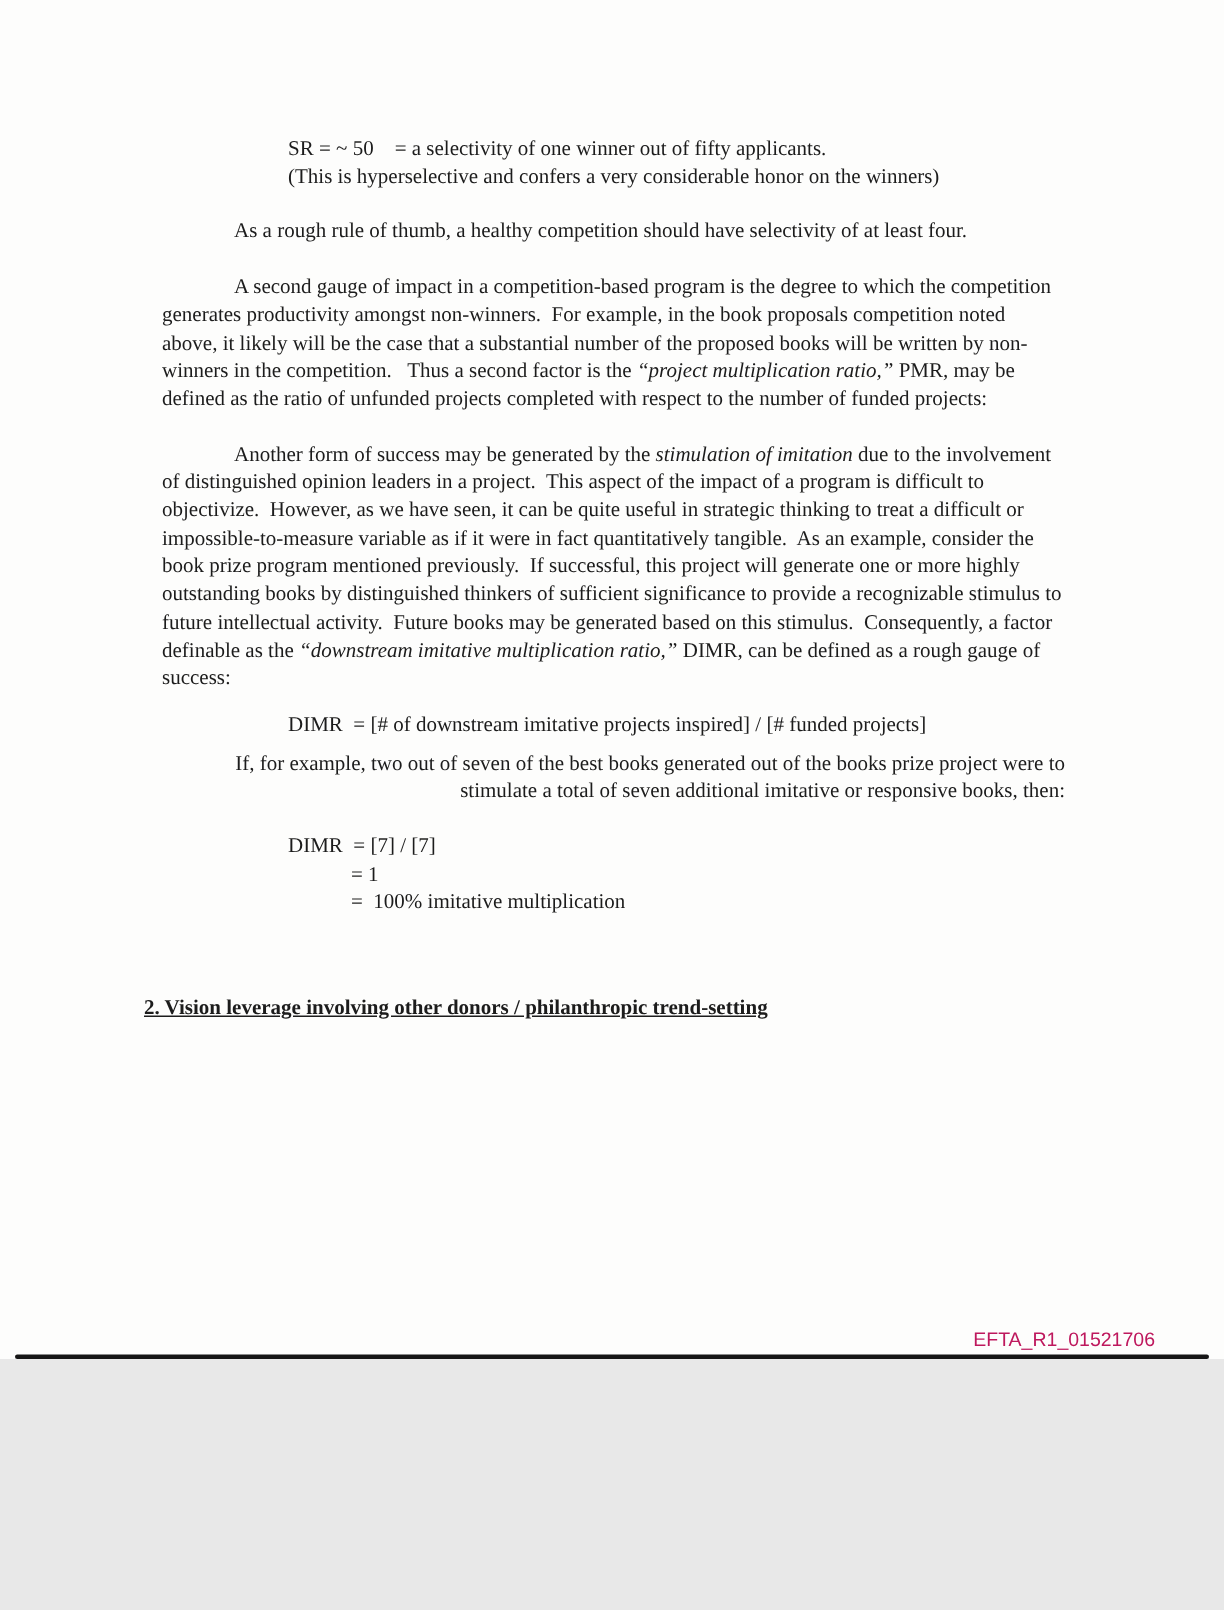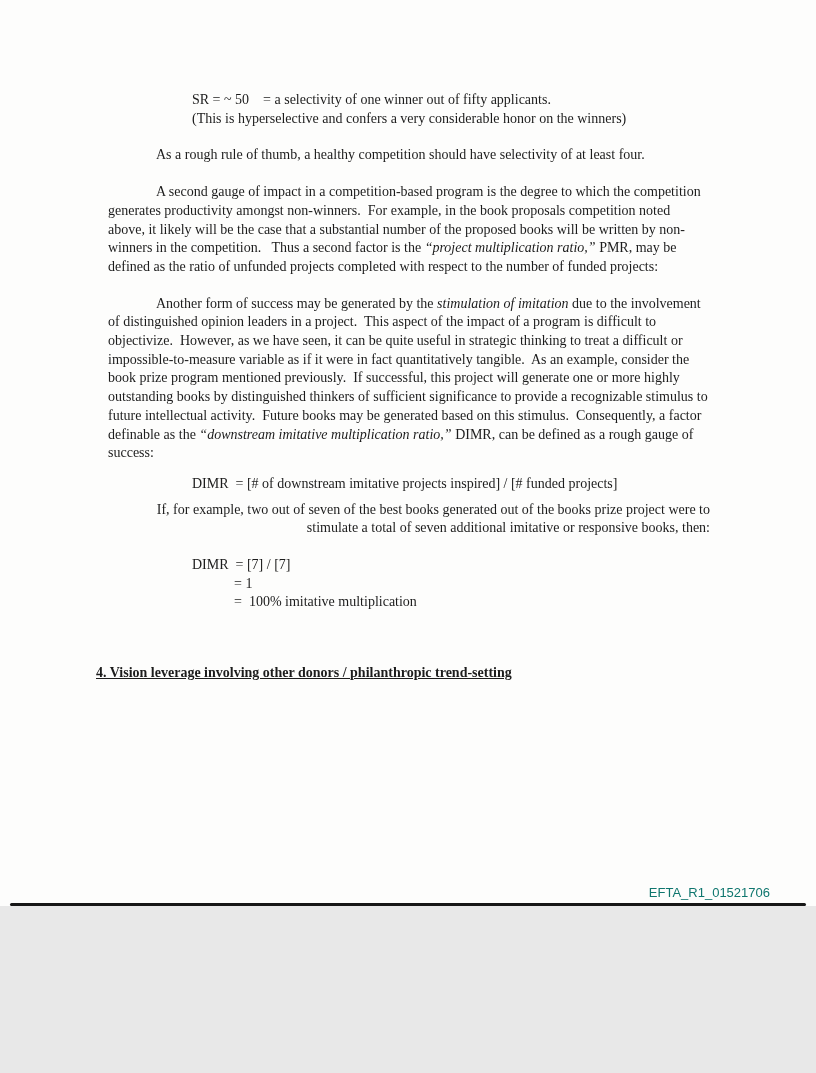--- a/index.html
+++ b/index.html
@@ -46,21 +46,21 @@
   .mt-28 { }
   .mt-32 { margin-top: 32px; }
   .mt-38 { margin-top: 38px; }
   .mt-52 { margin-top: 52px; }
   .footer-id {
     position: absolute;
     right: 46px;
     bottom: 6px;
     font-family: "Liberation Sans", sans-serif;
     font-size: 13px;
-    color: #0f766e;
+    color: #be185d;
   }
   .bottom-line {
     position: absolute;
     left: 10px;
     right: 10px;
     bottom: 0;
     height: 3px;
     background: #161616;
     border-radius: 2px;
   }
@@ -85,20 +85,20 @@
     <p class="para mt-18"><span>Another form of success may be generated by the </span><span style="font-style: italic;">stimulation of imitation</span><span> due to the involvement of distinguished opinion leaders in a project.  This aspect of the impact of a program is difficult to objectivize.  However, as we have seen, it can be quite useful in strategic thinking to treat a difficult or impossible-to-measure variable as if it were in fact quantitatively tangible.  As an example, consider the book prize program mentioned previously.  If successful, this project will generate one or more highly outstanding books by distinguished thinkers of sufficient significance to provide a recognizable stimulus to future intellectual activity.  Future books may be generated based on this stimulus.  Consequently, a factor definable as the </span><span style="font-style: italic;">“downstream imitative multiplication ratio,”</span><span> DIMR, can be defined as a rough gauge of success:</span></p>
 
     <div class="formula mt-28">DIMR  = [# of downstream imitative projects inspired] / [# funded projects]</div>
 
     <p class="para mt-7">If, for example, two out of seven of the best books generated out of the books prize project were to stimulate a total of seven additional imitative or responsive books, then:</p>
 
     <div class="formula mt-18">DIMR  = [7] / [7]
             = 1
             =  100% imitative multiplication</div>
 
-    <h3 class="heading mt-52">4. Vision leverage involving other donors / philanthropic trend-setting</h3>
+    <h3 class="heading mt-52">2. Vision leverage involving other donors / philanthropic trend-setting</h3>
 
   </div>
 
   <div class="footer-id">EFTA_R1_01521706</div>
 
   <div class="bottom-line"></div>
 </div>
 
 </body></html>

